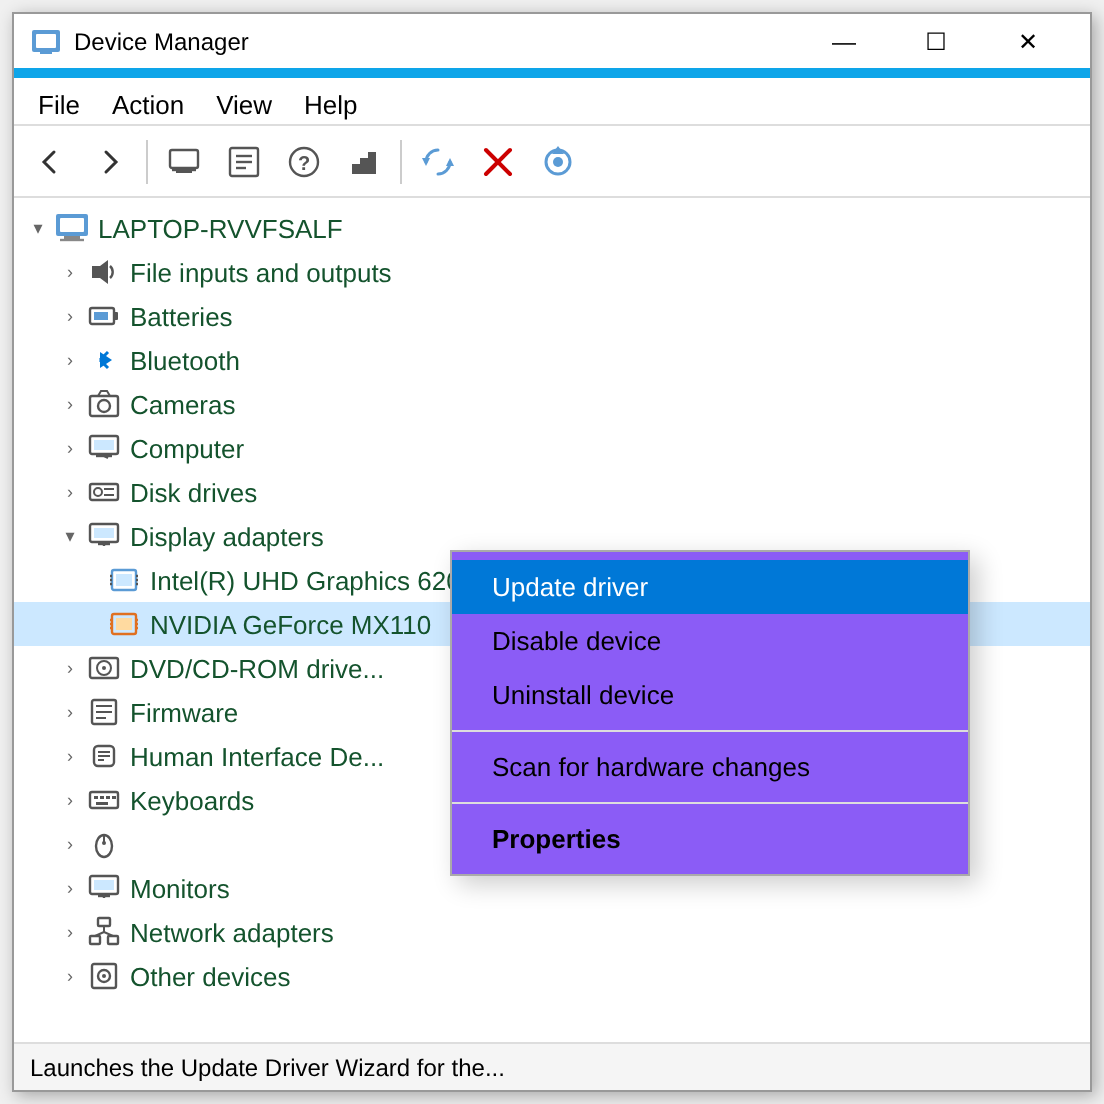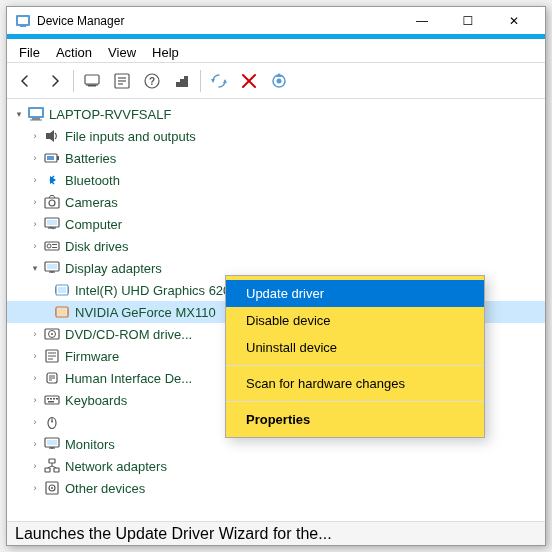--- a/index.html
+++ b/index.html
@@ -165,31 +165,31 @@
     }
 
     
     .status-bar {
       height: 24px;
       border-top: 1px solid #ddd;
       display: flex;
       align-items: center;
       padding: 0 8px;
       background: #f5f5f5;
-      font-size: 16px;
+      font-size: 12px;
       flex-shrink: 0;
     }
 
     
     .context-menu {
       position: absolute;
       top: 268px;
       left: 218px;
       width: 260px;
-      background: #fde047;
+      background: #8b5cf6;
       border: 1px solid #aaa;
       box-shadow: 4px 4px 12px rgba(0,0,0,0.2);
       z-index: 100;
       padding: 4px 0;
     }
     .ctx-item {
       padding: 6px 20px;
       cursor: pointer;
       font-size: 13px;
       color: #000;

